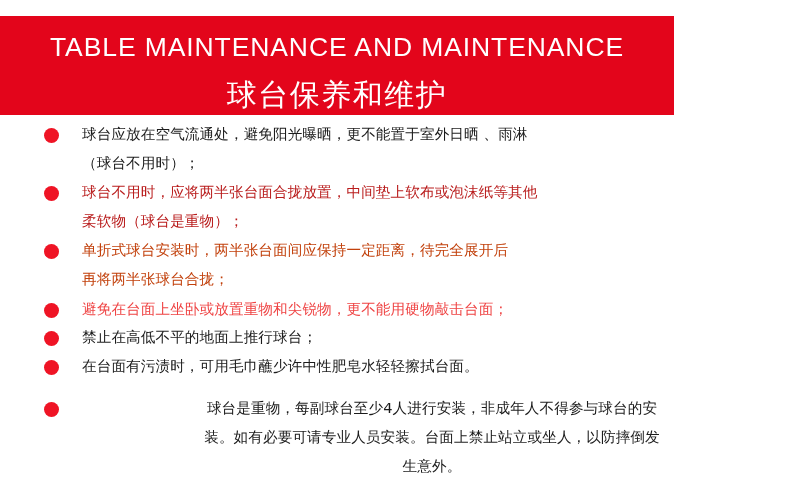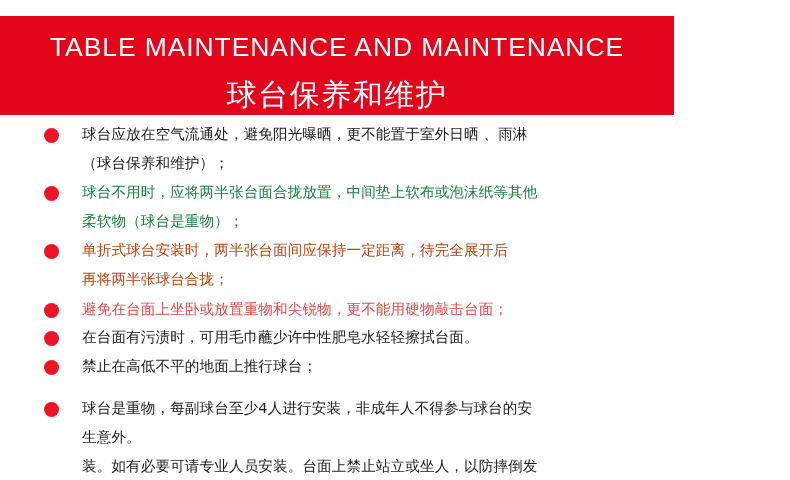--- a/index.html
+++ b/index.html
@@ -95,42 +95,42 @@
   }
 
   .bullet-row .line {
     display: block;
     white-space: nowrap;
   }
 
   
   .gap-lg { margin-bottom: 1px; }
   .gap-sm { margin-bottom: 0px; }
-  .gap-last { margin-top: 14px; }
+  .gap-last { margin-top: 14px; text-align: center; }
 </style>
 </head>
 <body>
 
 <div id="page">
 
   <div class="banner" style="background: rgb(227, 5, 27);">
     <div class="banner-title-en">TABLE MAINTENANCE AND MAINTENANCE</div>
     <div class="banner-title-cn">球台保养和维护</div>
   </div>
 
   <div class="content">
 
   <div class="bullet-row gap-lg" style="color: rgb(27, 27, 27);">
         <span class="dot" style="background: rgb(239, 20, 37);"></span>
         <span class="lines">
           <span class="line">球台应放在空气流通处，避免阳光曝晒，更不能置于室外日晒 、雨淋</span>
-          <span class="line">（球台保养和维护）；</span>
+          <span class="line">（球台不用时）；</span>
         </span>
       </div>
-      <div class="bullet-row gap-lg" style="color: #15803d;">
+      <div class="bullet-row gap-lg" style="color: #b91c1c;">
         <span class="dot" style="background: rgb(239, 20, 37);"></span>
         <span class="lines">
           <span class="line">球台不用时，应将两半张台面合拢放置，中间垫上软布或泡沫纸等其他</span>
           <span class="line">柔软物（球台是重物）；</span>
         </span>
       </div>
       <div class="bullet-row gap-lg" style="color: #c2410c;">
         <span class="dot" style="background: rgb(239, 20, 37);"></span>
         <span class="lines">
           <span class="line">单折式球台安装时，两半张台面间应保持一定距离，待完全展开后</span>
@@ -139,32 +139,32 @@
       </div>
       <div class="bullet-row gap-sm" style="color: #ef4444;">
         <span class="dot" style="background: rgb(239, 20, 37);"></span>
         <span class="lines">
           <span class="line">避免在台面上坐卧或放置重物和尖锐物，更不能用硬物敲击台面；</span>
         </span>
       </div>
       <div class="bullet-row gap-sm" style="color: rgb(27, 27, 27);">
         <span class="dot" style="background: rgb(239, 20, 37);"></span>
         <span class="lines">
-          <span class="line">在台面有污渍时，可用毛巾蘸少许中性肥皂水轻轻擦拭台面。</span>
+          <span class="line">禁止在高低不平的地面上推行球台；</span>
         </span>
       </div>
       <div class="bullet-row gap-sm" style="color: rgb(27, 27, 27);">
         <span class="dot" style="background: rgb(239, 20, 37);"></span>
         <span class="lines">
-          <span class="line">禁止在高低不平的地面上推行球台；</span>
+          <span class="line">在台面有污渍时，可用毛巾蘸少许中性肥皂水轻轻擦拭台面。</span>
         </span>
       </div>
       <div class="bullet-row gap-last" style="color: rgb(27, 27, 27);">
         <span class="dot" style="background: rgb(239, 20, 37);"></span>
         <span class="lines">
           <span class="line">球台是重物，每副球台至少4人进行安装，非成年人不得参与球台的安</span>
+          <span class="line">装。如有必要可请专业人员安装。台面上禁止站立或坐人，以防摔倒发</span>
           <span class="line">生意外。</span>
-          <span class="line">装。如有必要可请专业人员安装。台面上禁止站立或坐人，以防摔倒发</span>
         </span>
       </div>
     </div>
 
 </div>
 
 </body></html>

